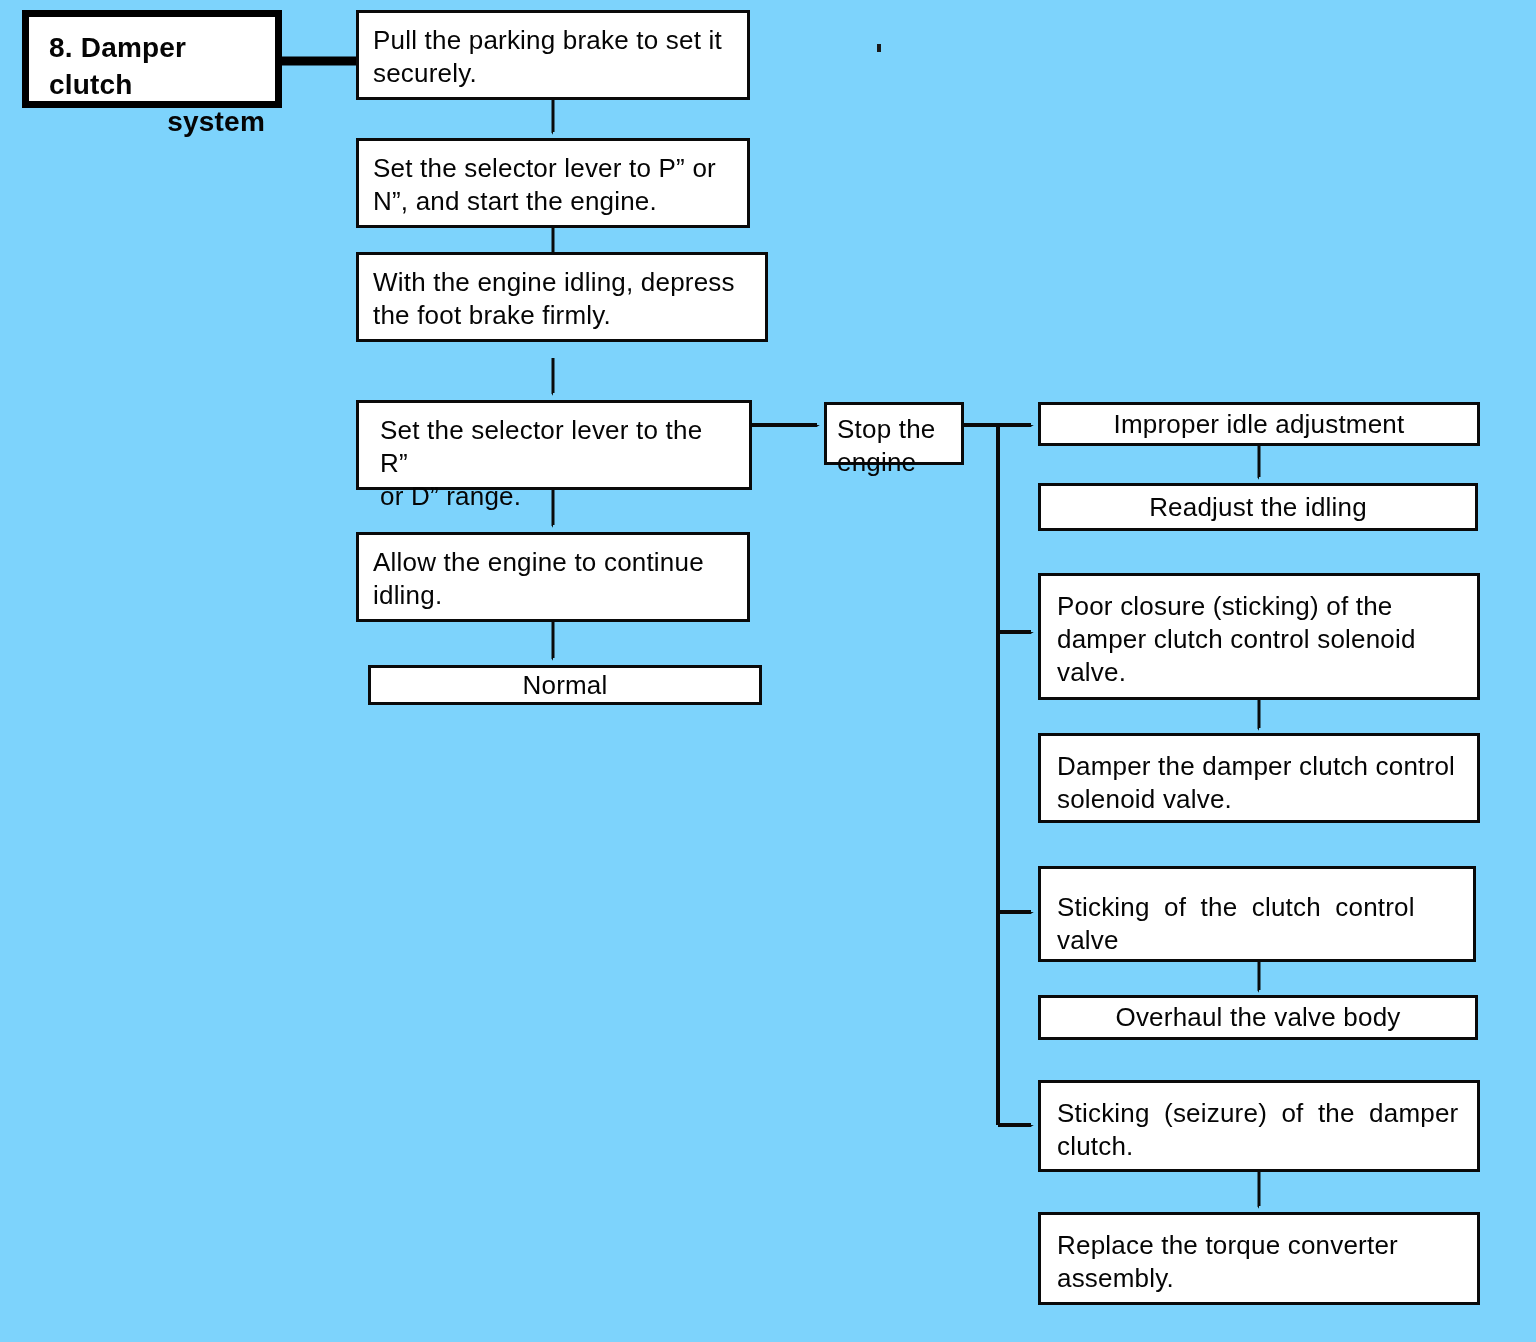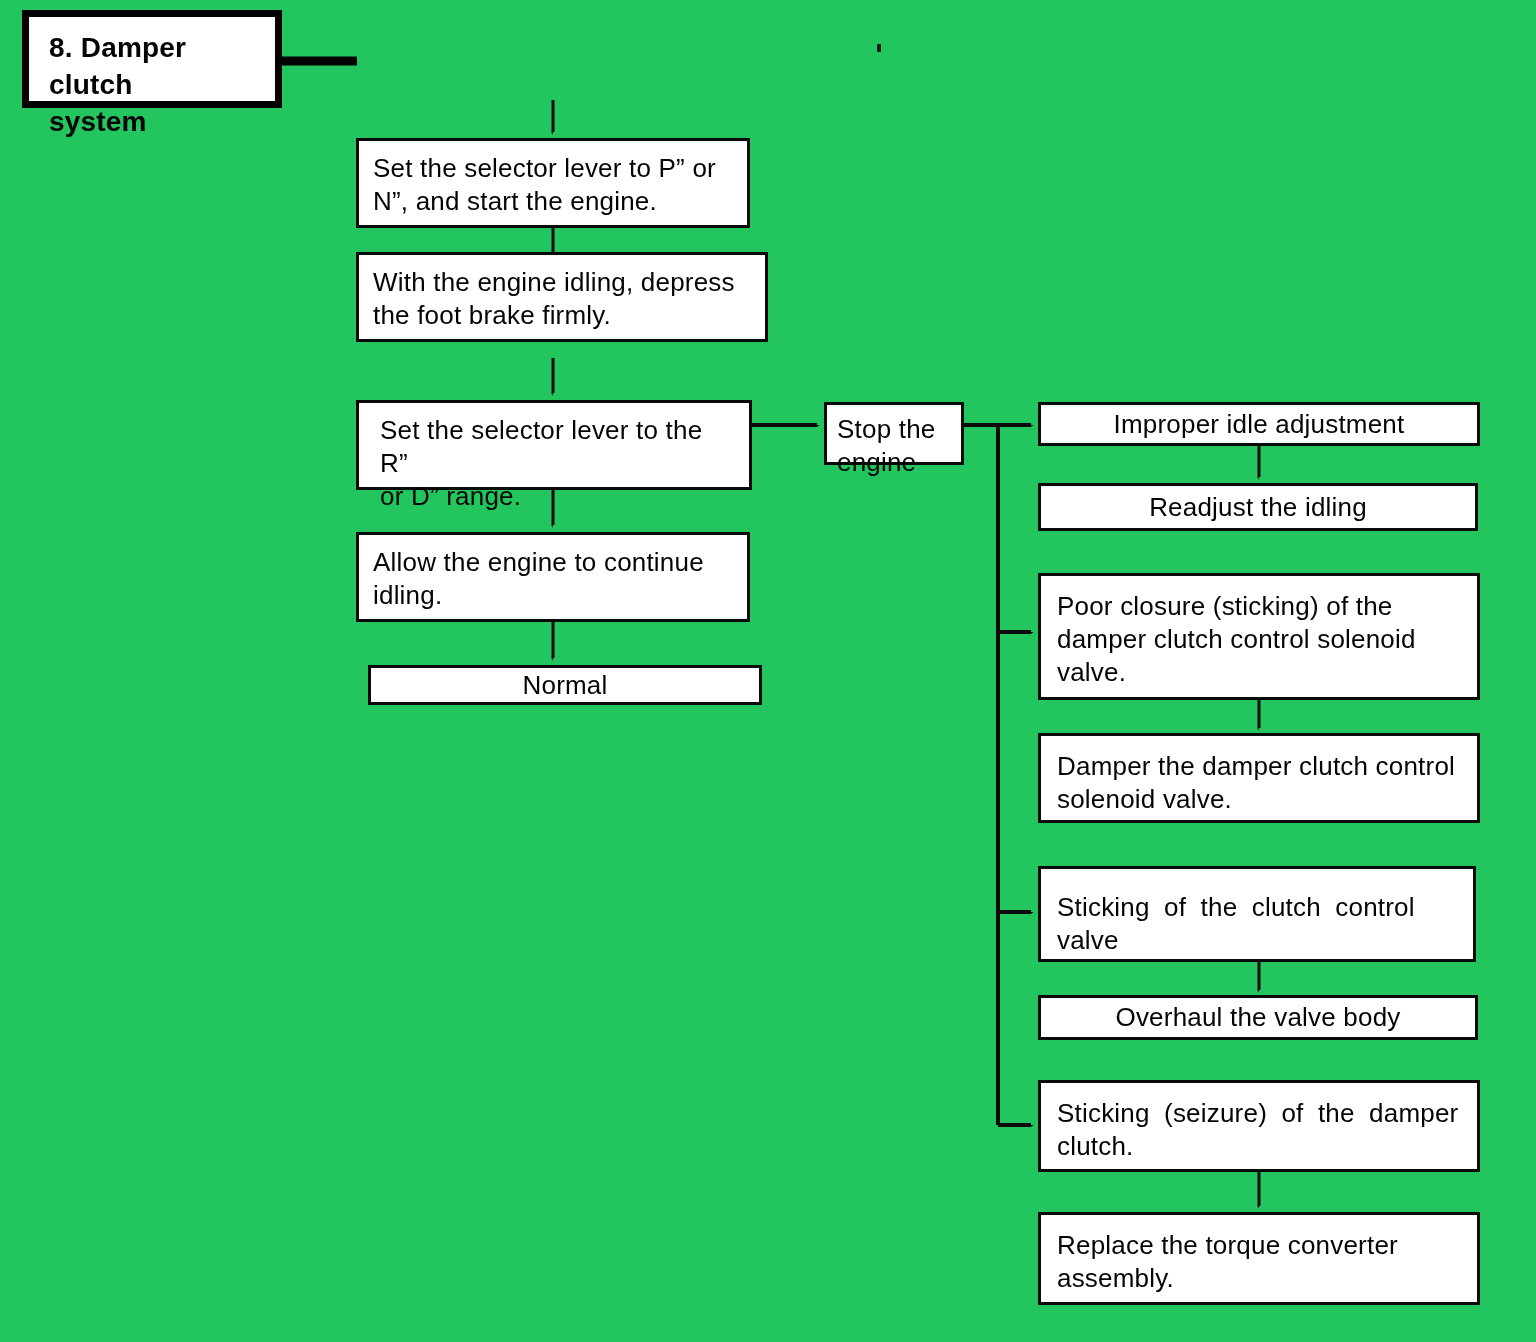--- a/index.html
+++ b/index.html
@@ -4,21 +4,21 @@
 <style>
   html, body {
     margin: 0;
     padding: 0;
     background: #ffffff;
   }
   .canvas {
     position: relative;
     width: 1536px;
     height: 1342px;
-    background: #22c55e;
+    background: #7dd3fc;
     font-family: "Liberation Sans", sans-serif;
     color: #050505;
     overflow: hidden;
   }
   .box {
     position: absolute;
     box-sizing: border-box;
     border: 3px solid #0a0a0a;
     background: #ffffff;
     font-size: 26px;
@@ -44,20 +44,21 @@
     border: 7px solid #000000;
     background: #ffffff;
     font-size: 28px;
     line-height: 37px;
     font-weight: bold;
     padding: 12px 10px 10px 20px;
     letter-spacing: 0.2px;
   }
   .title-box .line2 {
     display: block;
+    text-align: right;
   }
   .connector-layer {
     position: absolute;
     left: 0;
     top: 0;
     width: 1536px;
     height: 1342px;
   }
   .speck {
     position: absolute;
@@ -96,20 +97,22 @@
     <line x1="1259" y1="700" x2="1259" y2="728" stroke="#0a0a0a" stroke-width="3" marker-end="url(#vhead)"></line>
     <line x1="1259" y1="962" x2="1259" y2="990" stroke="#0a0a0a" stroke-width="3" marker-end="url(#vhead)"></line>
     <line x1="1259" y1="1172" x2="1259" y2="1206" stroke="#0a0a0a" stroke-width="3" marker-end="url(#vhead)"></line>
   </svg>
 
   <div class="title-box" style="left:22px; top:10px; width:260px; height:98px;">
     <span>8. Damper clutch</span>
     <span class="line2">system</span>
   </div>
 
+  <div class="box" style="left:356px; top:10px; width:394px; height:90px;">Pull the parking brake to set it
+securely.</div>
 
   <div class="box" style="left:356px; top:138px; width:394px; height:90px;">Set the selector lever to P” or
 N”, and start the engine.</div>
 
   <div class="box" style="left:356px; top:252px; width:412px; height:90px;">With the engine idling, depress
 the foot brake firmly.</div>
 
   <div class="box" style="left:356px; top:400px; width:396px; height:90px;padding-left:21px;">Set the selector lever to the R”
 or D” range.</div>
 

